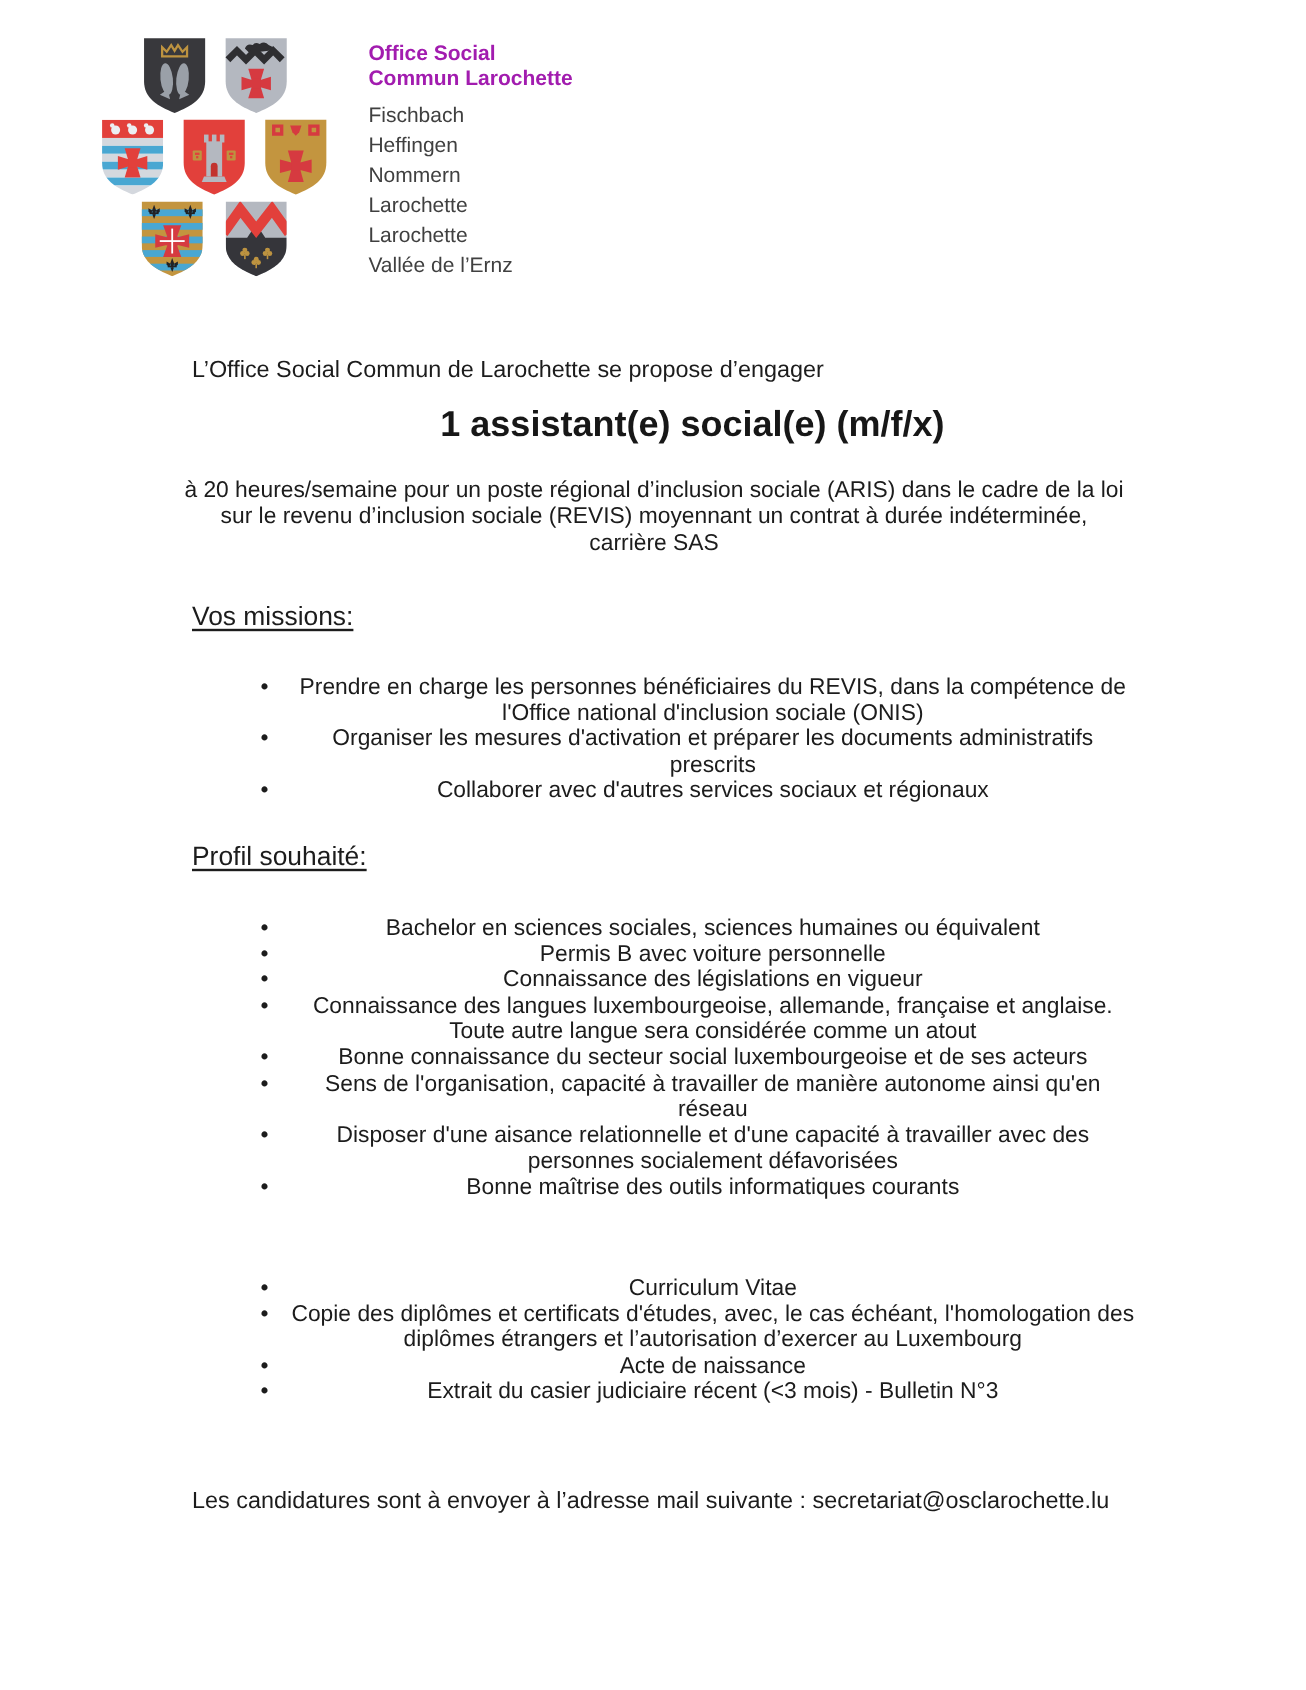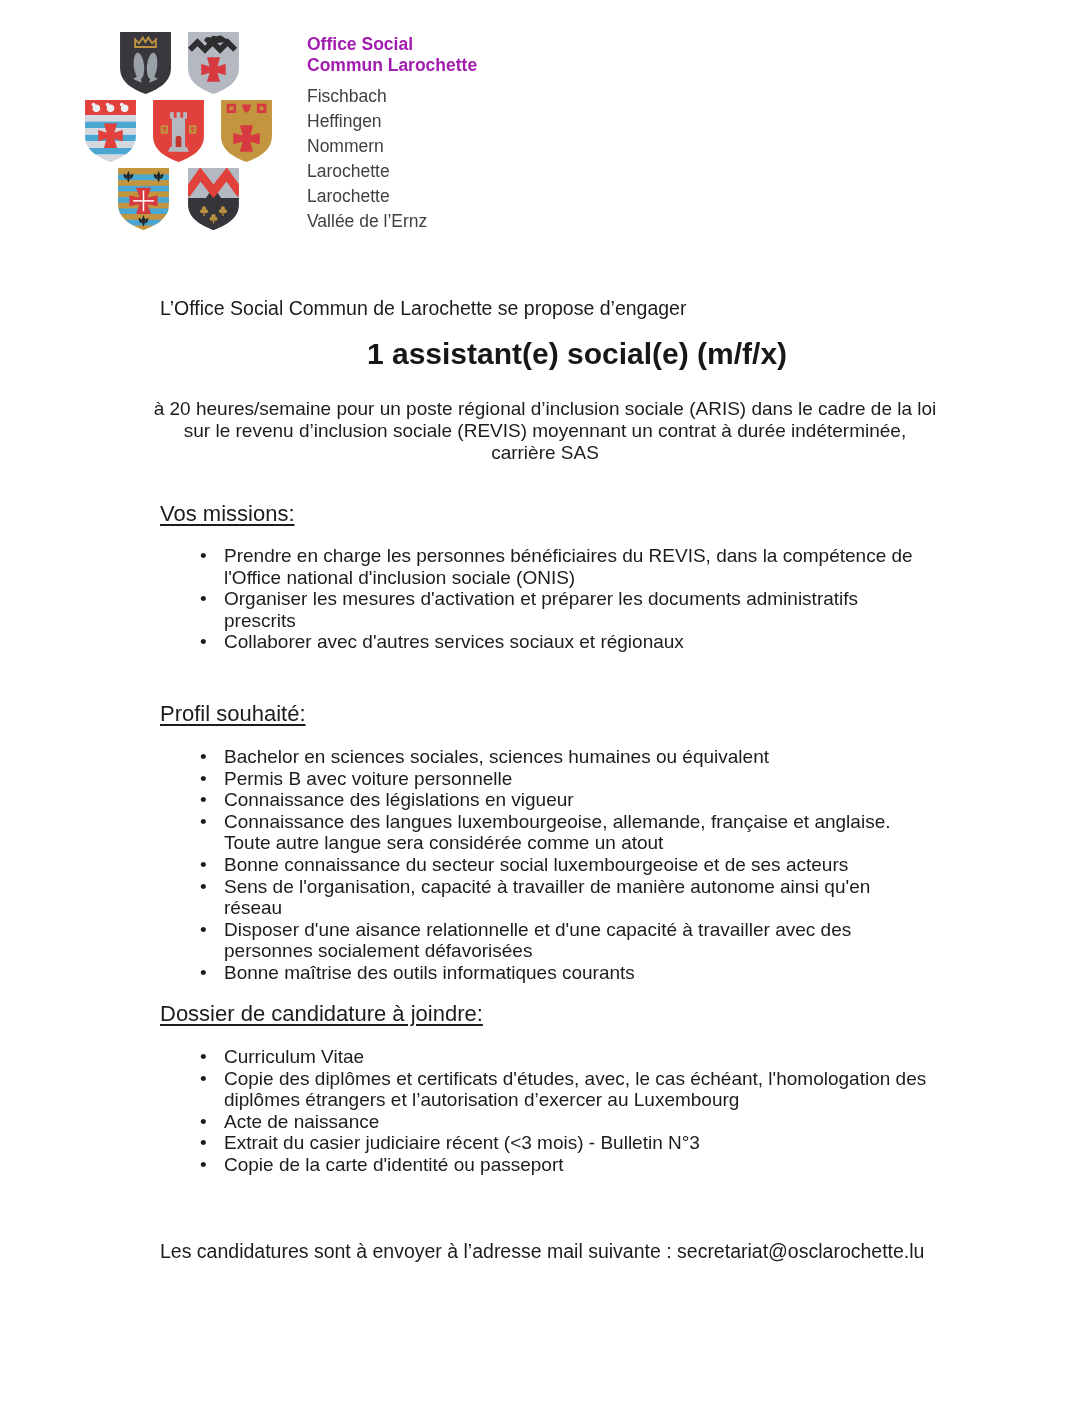--- a/index.html
+++ b/index.html
@@ -24,21 +24,21 @@
   .muni-list li{font-size:17.5px;line-height:25px;color:#404040;}
   
   .intro{position:absolute;left:160px;top:297px;margin:0;font-size:19.5px;line-height:22px;}
   .job-title{position:absolute;left:0;top:337px;width:1088px;margin:0;text-align:center;
              font-size:30px;line-height:34px;font-weight:bold;color:#171717;padding-left:33px;}
   .job-subtitle{position:absolute;left:150px;top:398px;width:790px;margin:0;text-align:center;
                 font-size:19px;line-height:22px;}
   .sec-heading{position:absolute;left:160px;margin:0;font-size:22px;line-height:22px;
                font-weight:normal;text-decoration:underline;text-underline-offset:3px;}
   .h-missions{top:503px;} .h-profil{top:703px;} .h-dossier{top:1003px;}
-  .blist{position:absolute;left:160px;width:770px;list-style:none;margin:0;padding:0;}
+  .blist{position:absolute;left:160px;width:770px;list-style:none;margin:17px;padding:0;text-align:center;}
   .l-missions{top:545px;} .l-profil{top:746px;} .l-dossier{top:1046px;}
   .blist li{position:relative;padding-left:64px;font-size:19px;line-height:21.6px;}
   .blist li::before{content:"\2022";position:absolute;left:40px;top:0;font-size:19px;}
   .closing{position:absolute;left:160px;top:1240px;margin:0;font-size:19.5px;line-height:22px;}
 </style>
 </head>
 <body>
 
 <div class="page">
 
@@ -254,24 +254,22 @@
     <li>Bachelor en sciences sociales, sciences humaines ou équivalent</li>
     <li>Permis B avec voiture personnelle</li>
     <li>Connaissance des législations en vigueur</li>
     <li>Connaissance des langues luxembourgeoise, allemande, française et anglaise. Toute autre langue sera considérée comme un atout</li>
     <li>Bonne connaissance du secteur social luxembourgeoise et de ses acteurs</li>
     <li>Sens de l'organisation, capacité à travailler de manière autonome ainsi qu'en réseau</li>
     <li>Disposer d'une aisance relationnelle et d'une capacité à travailler avec des personnes socialement défavorisées</li>
     <li>Bonne maîtrise des outils informatiques courants</li>
   </ul>
 
-  <h2 class="sec-heading h-dossier">Dossier de candidature à joindre:</h2>
   <ul class="blist l-dossier">
     <li>Curriculum Vitae</li>
     <li>Copie des diplômes et certificats d'études, avec, le cas échéant, l'homologation des diplômes étrangers et l’autorisation d’exercer au Luxembourg</li>
     <li>Acte de naissance</li>
     <li>Extrait du casier judiciaire récent (&lt;3 mois) - Bulletin N°3</li>
-    <li>Copie de la carte d'identité ou passeport</li>
   </ul>
 
   <p class="closing">Les candidatures sont à envoyer à l’adresse mail suivante : secretariat@osclarochette.lu</p>
 
 </div>
 
 </body></html>

